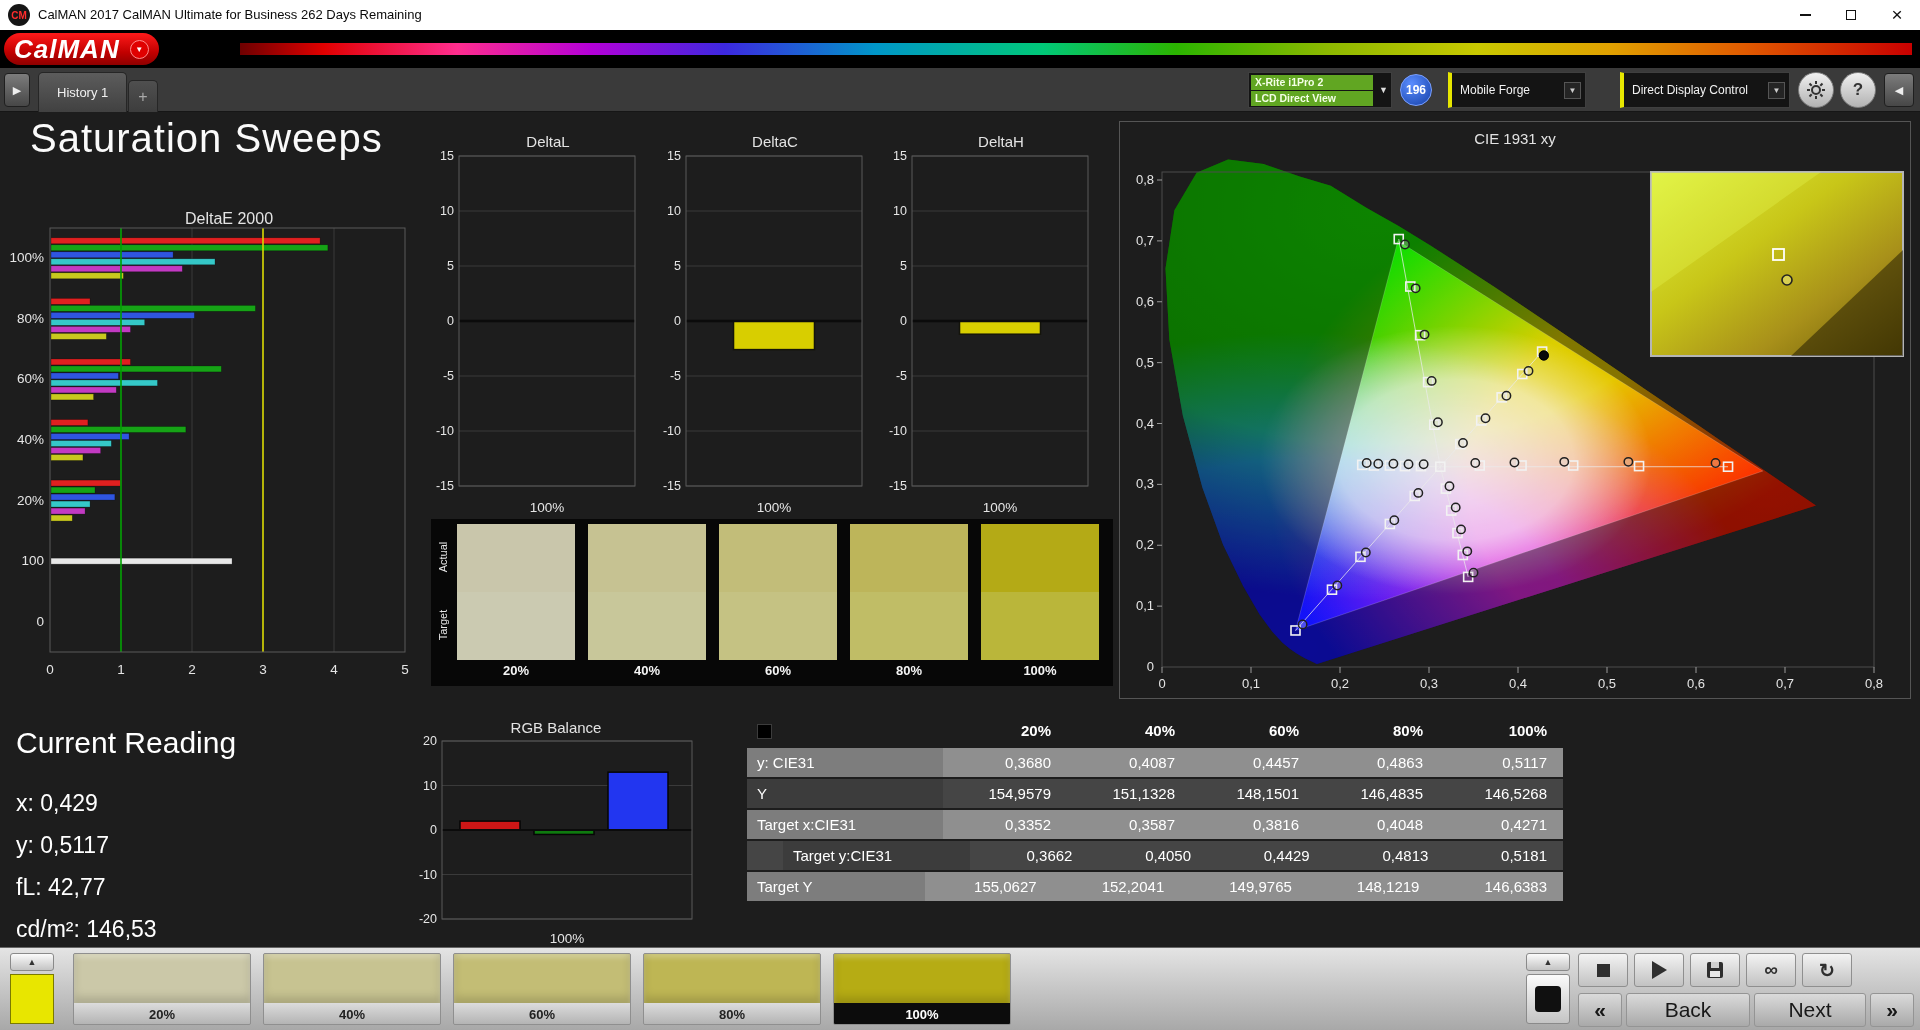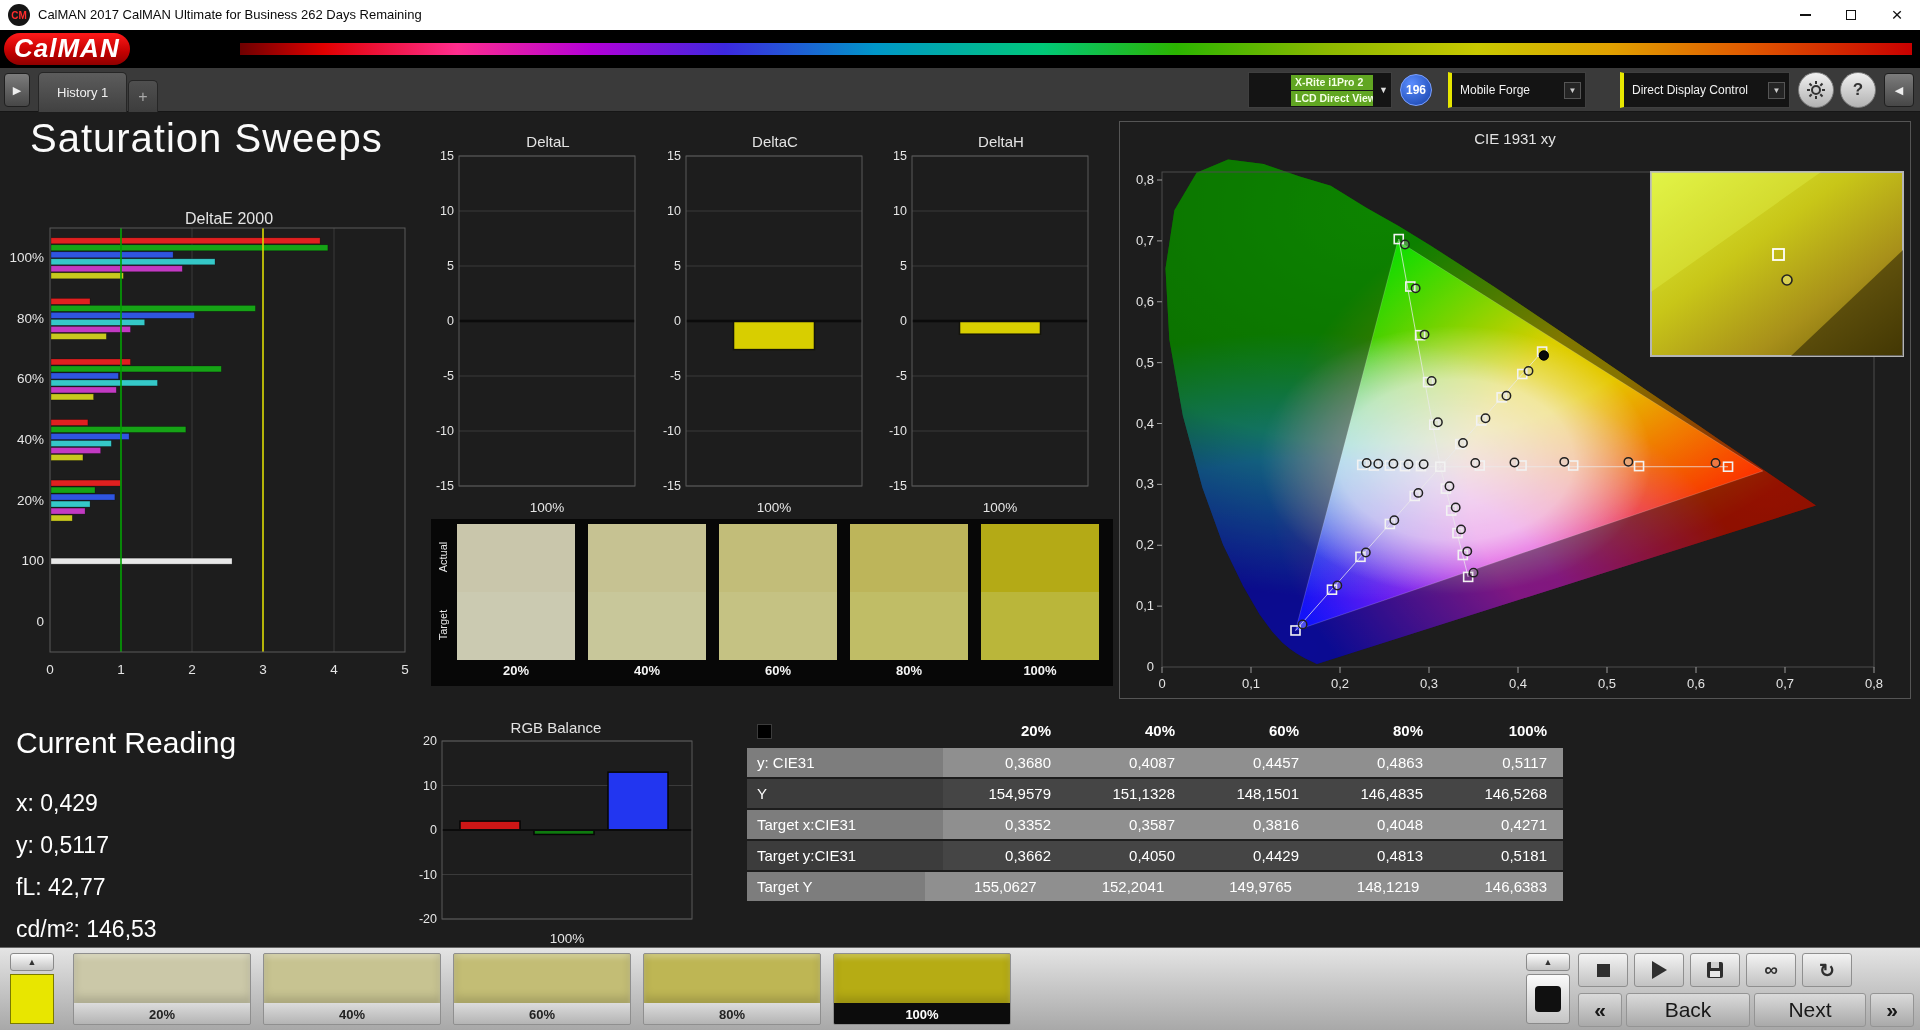--- a/index.html
+++ b/index.html
@@ -13,41 +13,41 @@
     font-size:10px;font-weight:bold;display:flex;align-items:center;justify-content:center;}
   .title-text{position:absolute;left:38px;top:0;line-height:30px;font-size:13px;color:#0a0a0a;}
   .winbtns{position:absolute;right:0;top:0;height:30px;display:flex;}
   .winbtn{width:46px;height:30px;display:flex;align-items:center;justify-content:center;color:#111;font-size:16px;}
   .min-glyph{display:block;width:11px;border-top:2px solid #111;}
   .max-glyph{display:block;width:10px;height:10px;border:1.4px solid #111;}
 
   
   .logobar{position:absolute;left:0;top:30px;width:1920px;height:38px;background:#000;}
   .calman-logo{position:absolute;left:4px;top:3px;height:32px;padding:0 10px;border-radius:16px;
-    background:linear-gradient(#ff1a1a,#c20000 60%,#8f0000);display:flex;align-items:center;gap:10px;flex-direction:column;}
+    background:linear-gradient(#ff1a1a,#c20000 60%,#8f0000);display:flex;align-items:center;gap:10px;}
   .calman-logo-text{color:#fff;font-size:26px;font-weight:bold;font-style:italic;letter-spacing:1px;}
   .logo-caret{width:19px;height:19px;border-radius:50%;background:#e00000;border:1px solid #ff8a8a;
     display:flex;align-items:center;justify-content:center;color:#fff;font-size:8px;}
   .rainbow{position:absolute;left:240px;top:13px;height:12px;width:1672px;
     background:linear-gradient(90deg,#6e0000 0%,#e00000 5%,#ff2d8e 13%,#b400d8 21%,#3c28e0 29%,#0096c8 38%,#00c878 48%,#2bb400 56%,#8cb800 65%,#c8c800 74%,#e0a000 82%,#e05a00 90%,#c80000 100%);}
 
   
   .tabbar{position:absolute;left:0;top:68px;width:1920px;height:44px;background:#3a3a3a;border-bottom:1px solid #161616;}
   .side-toggle{position:absolute;width:26px;height:34px;background:linear-gradient(#7c7c7c,#474747);border:1px solid #1f1f1f;
     border-radius:4px;display:flex;align-items:center;justify-content:center;color:#eee;font-size:11px;}
   #toggleL{left:4px;top:5px;}
   #toggleR{left:1884px;top:5px;width:30px;}
   .tab{position:absolute;top:4px;height:40px;background:linear-gradient(#5c5c5c,#414141);border:1px solid #262626;border-bottom:none;
     border-radius:5px 5px 0 0;color:#f0f0f0;font-size:13px;display:flex;align-items:center;padding:0 18px;}
   #tabHistory{left:38px;}
   .tab-add{position:absolute;left:128px;top:12px;width:30px;height:32px;background:linear-gradient(#4f4f4f,#3d3d3d);
     border:1px solid #262626;border-bottom:none;border-radius:5px 5px 0 0;color:#aaa;font-size:16px;
     display:flex;align-items:center;justify-content:center;}
   .meter-box{position:absolute;left:1248px;top:4px;width:144px;height:36px;background:#141414;border:1px solid #3f3f3f;padding:2px 18px 2px 2px;}
-  .meter-row{height:15px;margin-bottom:1px;background:#61a622;color:#f4ffe6;font-size:10.5px;line-height:15px;padding:0 4px;font-weight:bold;white-space:nowrap;overflow:hidden;margin-left:40px;}
+  .meter-row{height:15px;margin-bottom:1px;background:#61a622;color:#f4ffe6;font-size:10.5px;line-height:15px;padding:0 4px;font-weight:bold;white-space:nowrap;overflow:hidden;}
   .dd-caret{position:absolute;right:3px;top:12px;color:#ddd;font-size:9px;}
   .badge-196{position:absolute;left:1400px;top:6px;width:32px;height:32px;border-radius:50%;
     background:radial-gradient(circle at 35% 30%,#5b8dff,#1440a8);border:1px solid #7aa0ff;color:#fff;font-size:12px;font-weight:bold;
     display:flex;align-items:center;justify-content:center;}
   .drop-box{position:absolute;top:4px;height:36px;background:#141414;border:1px solid #3f3f3f;border-left:4px solid #e6e600;
     color:#f2f2f2;font-size:12px;display:flex;align-items:center;padding:0 26px 0 8px;white-space:nowrap;}
   #srcBox{left:1448px;width:138px;}
   #dispBox{left:1620px;width:170px;}
   .drop-caret{position:absolute;right:4px;top:9px;width:17px;height:17px;border:1px solid #555;background:#242424;
     display:flex;align-items:center;justify-content:center;color:#ccc;font-size:8px;}
@@ -547,21 +547,21 @@
       </div>
       <div class="trow" style="background: rgb(143, 143, 143);">
         <div class="tcell tlabel" style="background: rgba(0, 0, 0, 0.12);">Target x:CIE31</div>
         <div class="tcell tval">0,3352</div>
         <div class="tcell tval">0,3587</div>
         <div class="tcell tval">0,3816</div>
         <div class="tcell tval">0,4048</div>
         <div class="tcell tval">0,4271</div>
       </div>
       <div class="trow" style="background: rgb(69, 69, 69);">
-        <div class="tcell tlabel" style="background: rgba(0, 0, 0, 0.12);">Target y:CIE31</div>
+        <div class="tcell tlabel" style="background: rgba(0, 0, 0, 0.12); margin-left: 36px;">Target y:CIE31</div>
         <div class="tcell tval">0,3662</div>
         <div class="tcell tval">0,4050</div>
         <div class="tcell tval">0,4429</div>
         <div class="tcell tval">0,4813</div>
         <div class="tcell tval">0,5181</div>
       </div>
       <div class="trow" style="background: rgb(143, 143, 143); gap: 14px;">
         <div class="tcell tlabel" style="background: rgba(0, 0, 0, 0.12);">Target Y</div>
         <div class="tcell tval">155,0627</div>
         <div class="tcell tval">152,2041</div>

